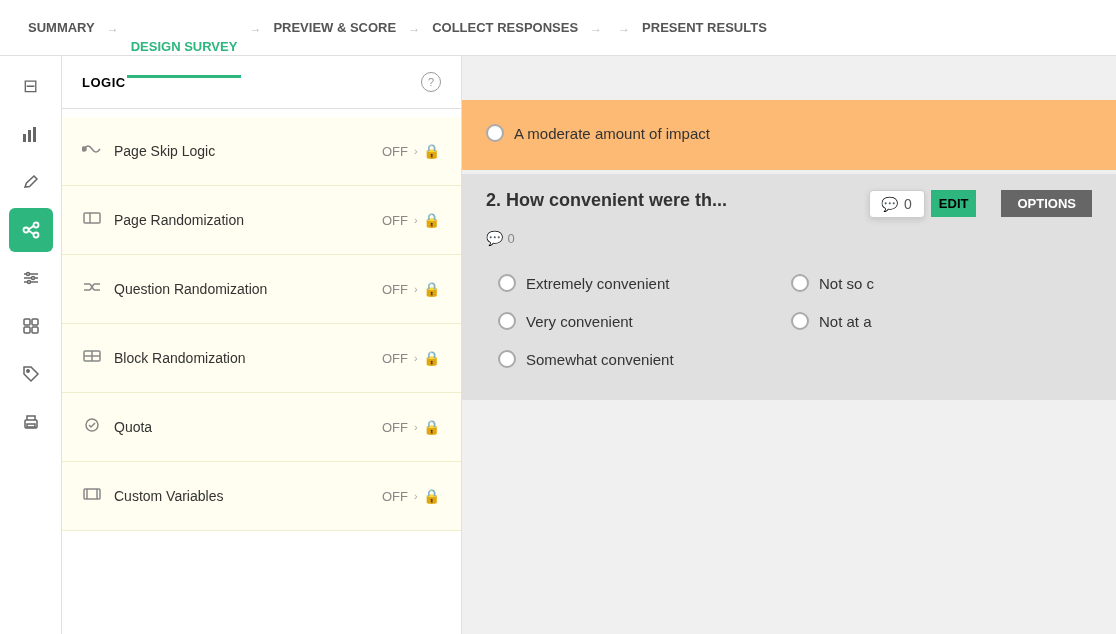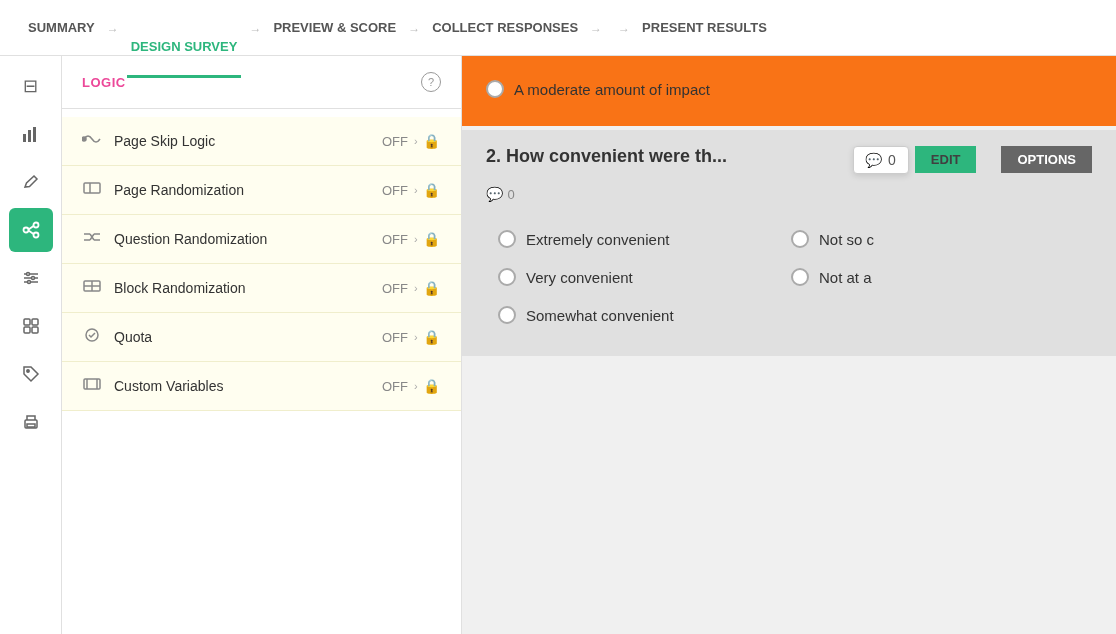--- a/index.html
+++ b/index.html
@@ -36,32 +36,32 @@
 
     
     .logic-panel {
       width: 400px; background: #fff; border-right: 1px solid #e0e0e0;
       display: flex; flex-direction: column;
     }
     .logic-header {
       display: flex; align-items: center; justify-content: space-between;
       padding: 16px 20px; border-bottom: 1px solid #e0e0e0;
     }
-    .logic-title { font-size: 13px; font-weight: 700; color: #ec4899; letter-spacing: 0.5px; }
+    .logic-title { font-size: 13px; font-weight: 700; color: #000000; letter-spacing: 0.5px; }
     .help-icon {
       width: 20px; height: 20px; border-radius: 50%; border: 1px solid #999;
       display: flex; align-items: center; justify-content: center;
       font-size: 11px; color: #999; cursor: pointer;
     }
 
     
     .logic-items { padding: 8px 0; }
     .logic-item {
       display: flex; align-items: center; justify-content: space-between;
-      padding: 14px 20px; background: #fffef0; border-bottom: 1px solid #f0eecc;
+      padding: 24px 20px; background: #fffef0; border-bottom: 1px solid #f0eecc;
       cursor: pointer;
     }
     .logic-item-left { display: flex; align-items: center; gap: 12px; }
     .logic-icon { font-size: 16px; color: #888; width: 20px; text-align: center; }
     .logic-label { font-size: 14px; color: #333; }
     .logic-right { display: flex; align-items: center; gap: 6px; font-size: 13px; color: #888; }
     .lock-icon { color: #e6a817; font-size: 14px; }
     .arrow-icon { font-size: 11px; color: #aaa; }
 
     
@@ -74,21 +74,21 @@
       width: 18px; height: 18px; border-radius: 50%; border: 2px solid #aaa;
       flex-shrink: 0; background: #fff;
     }
     .option-text { font-size: 15px; color: #333; }
     .question-header-row {
       display: flex; align-items: flex-start; justify-content: space-between;
       padding: 16px 24px 8px;
     }
 
     .edit-btn {
-      padding: 6px 16px; background: #2db67d; color: #404040;
+      padding: 6px 8px; background: #2db67d; color: #000000;
       font-size: 13px; font-weight: 600; border: none; cursor: pointer;
     }
     .options-btn {
       padding: 6px 16px; background: #666; color: #fff;
       font-size: 13px; font-weight: 600; border: none; cursor: pointer; margin-left: 25px;
     }
 
     .comment-count-row {
       display: flex; align-items: center; gap: 4px; padding: 4px 24px 16px;
       font-size: 13px; color: #888;
@@ -287,21 +287,21 @@
           <span class="arrow-icon">›</span>
           <span class="lock-icon">🔒</span>
         </div>
       </div>
 
     </div>
   </div>
 
   <div class="content-area">
 
-    <div style="background: #f97316; padding: 16px 24px 20px; margin-bottom: 4px;">
+    <div style="background: #fdba74; padding: 16px 24px 20px; margin-bottom: 4px; margin-top: 44px;">
       <div class="radio-option">
         <div class="radio-circle"></div>
         <span class="option-text">A moderate amount of impact</span>
       </div>
     </div>
 
     <div style="background: #e0e0e0; margin: 0; position: relative;">
       <div class="question-header-row">
         <div style="font-size: 18px; font-weight: 600; color: #333; flex: 1;">
           <span>2.</span>

